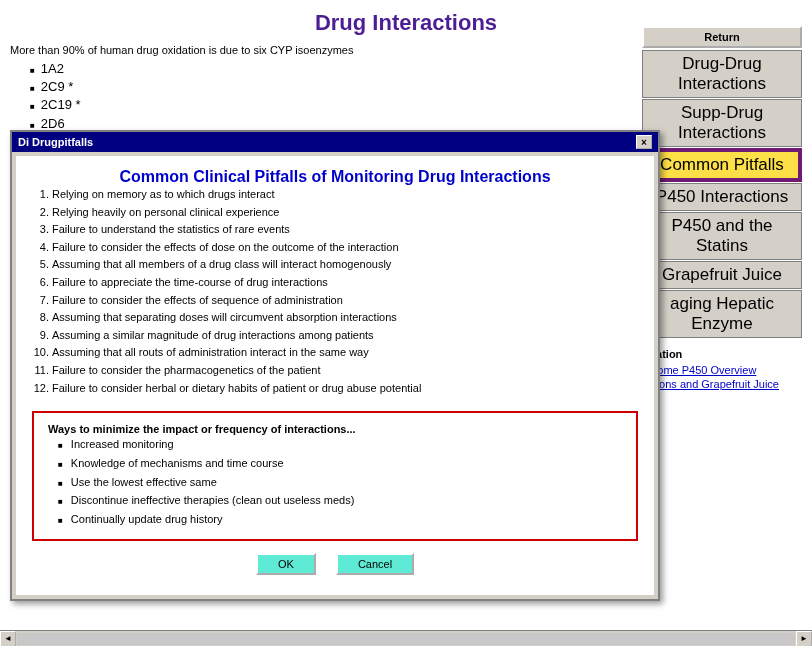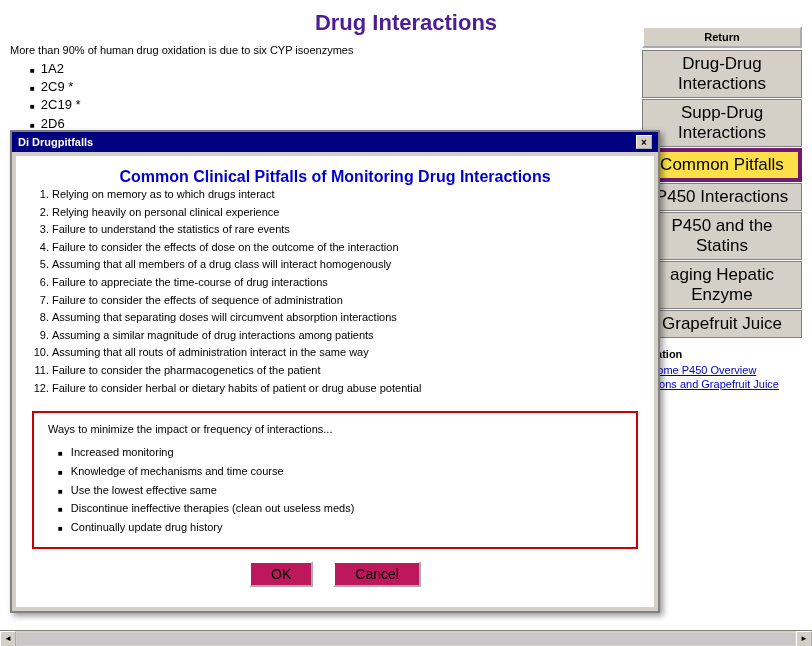--- a/index.html
+++ b/index.html
@@ -174,23 +174,23 @@
 
     .ways-box {
       border: 2px solid #cc0000;
       padding: 10px 14px;
       margin-bottom: 12px;
       background: #ffffff;
     }
 
     .ways-title {
       font-size: 11px;
-      font-weight: normal;
-      color: #000;
-      margin-bottom: 8px;
+      font-weight: bold;
+      color: #000;
+      margin-bottom: 0;
     }
 
     .ways-list {
       list-style: none;
       margin-left: 10px;
     }
 
     .ways-list li {
       font-size: 11px;
       color: #000;
@@ -205,24 +205,24 @@
 
     .modal-buttons {
       display: flex;
       justify-content: center;
       gap: 20px;
       margin-top: 10px;
       padding-bottom: 8px;
     }
 
     .dialog-btn {
-      background: #be185d;
+      background: #5eead4;
       border: 2px outset #ffffff;
       padding: 3px 20px;
-      font-size: 14px;
+      font-size: 11px;
       cursor: pointer;
       min-width: 60px;
       text-align: center;
     }
 
     
     .bottom-scrollbar {
       position: absolute;
       bottom: 0;
       left: 0;
@@ -270,22 +270,22 @@
   </ul>
 </div>
 
 <div class="right-sidebar">
   <button class="return-btn">Return</button>
   <button class="nav-btn">Drug-Drug Interactions</button>
   <button class="nav-btn">Supp-Drug Interactions</button>
   <button class="nav-btn active">Common Pitfalls</button>
   <button class="nav-btn">P450 Interactions</button>
   <button class="nav-btn">P450 and the Statins</button>
+  <button class="nav-btn">Grapefruit Juice</button>
   <button class="nav-btn">aging Hepatic Enzyme</button>
-  <button class="nav-btn">Grapefruit Juice</button>
 
   <div class="info-section">
     <div class="info-title">rmation</div>
     <span class="info-link">chrome P450 Overview</span>
     <span class="info-link">cations and Grapefruit Juice</span>
   </div>
 </div>
 
 <div class="modal-overlay">
   <div class="modal-titlebar">

